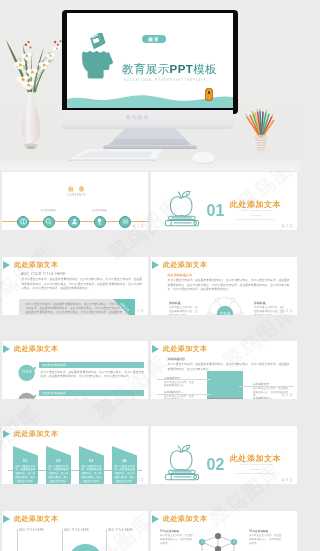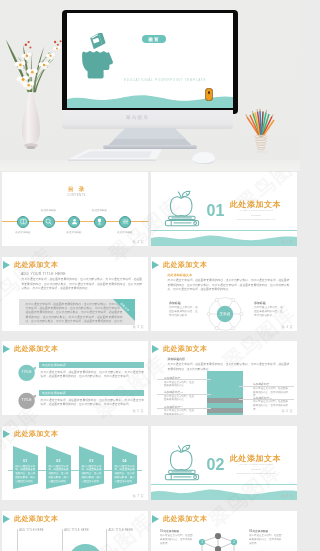--- a/index.html
+++ b/index.html
@@ -23,21 +23,21 @@
   .stand-neck{position:absolute;left:0;top:128px;width:300px;height:19px;}
   .stand-base{position:absolute;left:103px;top:145px;width:94px;height:3.5px;border-radius:2px;background:linear-gradient(180deg,#d5d8dd,#b3b8c0);}
   .wm-mon{position:absolute;left:126px;top:115px;font-size:4.6px;color:#c2c4c8;letter-spacing:1.2px;}
   .keyboard{position:absolute;left:66px;top:148px;width:96px;height:13px;}
   .mouse{position:absolute;left:191px;top:151px;width:25px;height:14px;}
   .vase{position:absolute;left:21px;top:91px;width:20px;height:60px;}
   .plant{position:absolute;left:2px;top:32px;width:66px;height:64px;}
   .pencils{position:absolute;left:244px;top:108px;width:34px;height:46px;}
   
   .grid{position:absolute;left:0;top:171px;width:300px;height:380px;}
-  .slide{position:absolute;background:#fff;width:146px;height:74px;overflow:hidden;}
+  .slide{position:absolute;background:#fff;width:146px;height:58px;overflow:hidden;}
   .pg{position:absolute;right:4px;bottom:2.5px;font-size:3.2px;color:#b9b9b9;letter-spacing:.3px;}
   
   .wm-layer{position:absolute;left:0;top:0;width:300px;height:380px;overflow:hidden;pointer-events:none;z-index:5;}
   .wm{position:absolute;color:rgba(150,150,150,0.075);font-size:20px;font-weight:bold;transform:rotate(-40deg);transform-origin:left top;white-space:nowrap;letter-spacing:1.5px;}
   
   .hdr-tri{position:absolute;width:0;height:0;border-left:7px solid #6cc3bb;border-top:4.6px solid transparent;border-bottom:4.6px solid transparent;}
   .hdr-txt{position:absolute;font-size:7px;color:#e8a33d;font-weight:bold;letter-spacing:.4px;}
   
   .s1{left:2px;top:1px;} .s2{left:151px;top:1px;}
   .s3{left:2px;top:86px;} .s4{left:151px;top:86px;}
@@ -141,20 +141,21 @@
     </svg>
     <svg class="bookicon" viewBox="0 0 26 24">
       <g transform="rotate(-18 13 12)">
         <path d="M3 6 L16 3 L16 20 L3 22 Z" fill="#5aa9a1"></path>
         <path d="M16 3 L21 4.5 L21 19 L16 20 Z" fill="#5aa9a1"></path>
         <rect x="5.5" y="9" width="8" height="5.5" fill="#fff"></rect>
         <path d="M5 6.5 L14.5 4.8" stroke="#fff" stroke-width="1.4"></path>
       </g>
     </svg>
     <div class="pill">教育</div>
+    <div class="ttl2"><span>教育展示</span><b>PPT</b><span>模板</span></div>
     <div class="sub1">EDUCATIONAL POWERPOINT TEMPLATE</div>
     <svg class="mouse-screen" viewBox="0 0 8 13">
       <rect x="0.3" y="0.3" width="7.4" height="12.4" rx="3.2" fill="#ef9b1f" stroke="#5b4116" stroke-width="0.6"></rect>
       <ellipse cx="4" cy="4.6" rx="0.9" ry="1.6" fill="#3b2a0d"></ellipse>
     </svg>
   </div>
   <div class="mon-chin"></div>
   <svg class="stand-neck" viewBox="0 0 300 19">
       <path d="M126 0 H174 L192 17.5 H108 Z" fill="#c6cbd2"></path>
       <path d="M126 0 H174 L186 11 H114 Z" fill="#d3d8de"></path>

